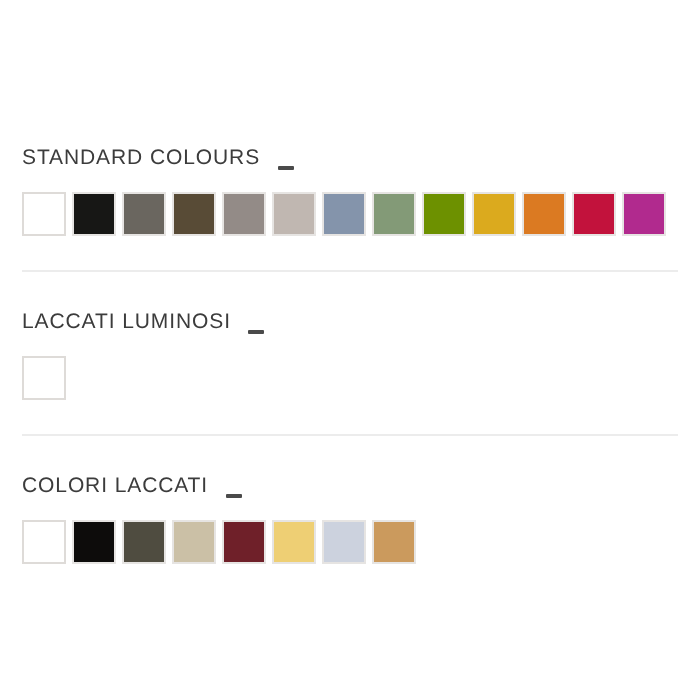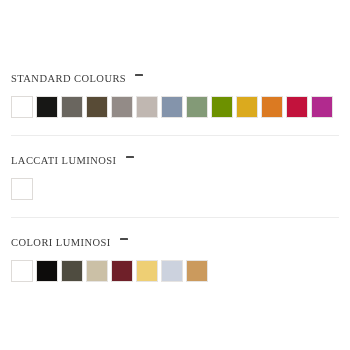--- a/index.html
+++ b/index.html
@@ -22,26 +22,25 @@
     background: #ffffff;
     box-sizing: border-box;
   }
   .palette-section {
     position: relative;
     padding: 0 11px;
     box-sizing: border-box;
   }
   .section-header {
     display: flex;
-    align-items: flex-start;
+    align-items: flex-end;
     gap: 9px;
     height: 18px;
     cursor: pointer;
     user-select: none;
-    font-family: Liberation Serif, serif;
   }
   .section-title {
     font-size: 10.5px;
     letter-spacing: 0.45px;
     color: #3c3c3c;
     font-weight: 400;
     line-height: 18px;
     white-space: nowrap;
   }
   .toggle-icon {
@@ -129,21 +128,21 @@
         <div class="swatch light-edge" title="white" style="background: rgb(255, 255, 255);"></div>
       </div>
   </div>
 
   <div class="gap-after-row"></div>
   <div class="divider"></div>
   <div class="gap-before-header"></div>
 
   <div class="palette-section">
     <div class="section-header">
-      <span class="section-title">COLORI LUMINOSI</span>
+      <span class="section-title">COLORI LACCATI</span>
       <span class="toggle-icon"></span>
     </div>
     <div class="swatch-row" id="row-2">
         <div class="swatch light-edge" title="white" style="background: rgb(255, 255, 255);"></div>
         <div class="swatch" title="black" style="background: rgb(13, 12, 11);"></div>
         <div class="swatch" title="dark-olive-grey" style="background: rgb(79, 76, 64);"></div>
         <div class="swatch" title="sand-beige" style="background: rgb(203, 192, 166);"></div>
         <div class="swatch" title="burgundy" style="background: rgb(111, 32, 41);"></div>
         <div class="swatch" title="pale-gold" style="background: rgb(238, 207, 116);"></div>
         <div class="swatch" title="pale-blue-grey" style="background: rgb(204, 210, 222);"></div>

